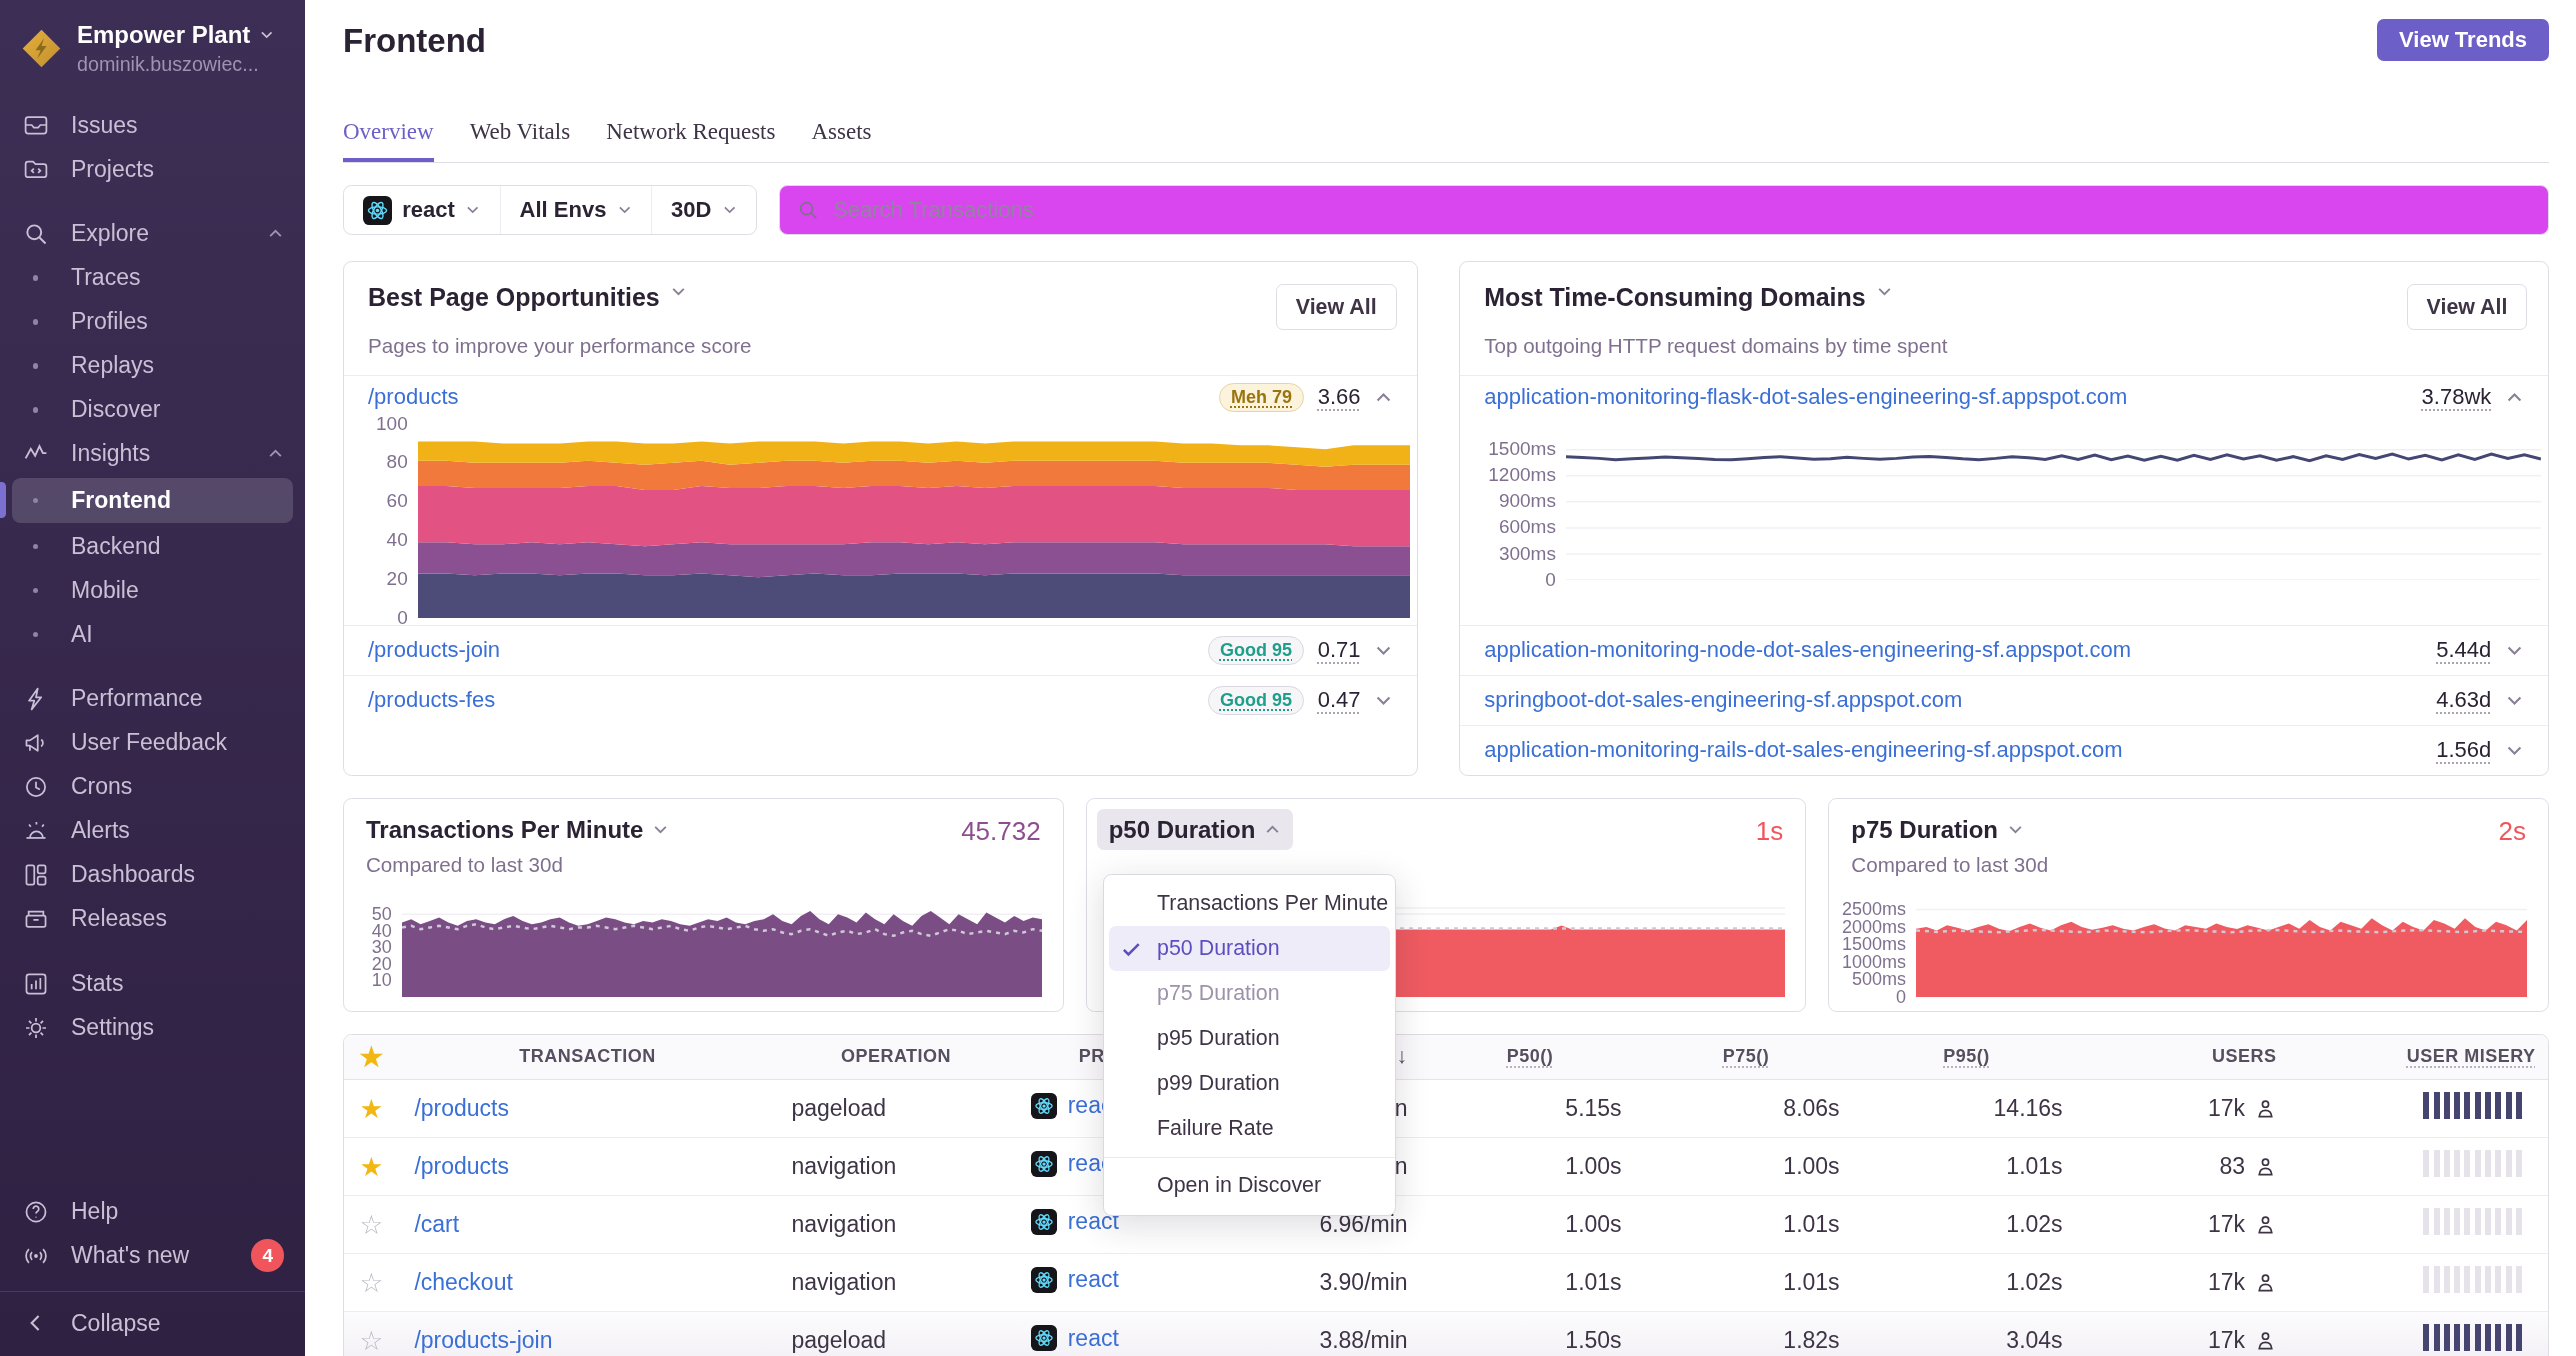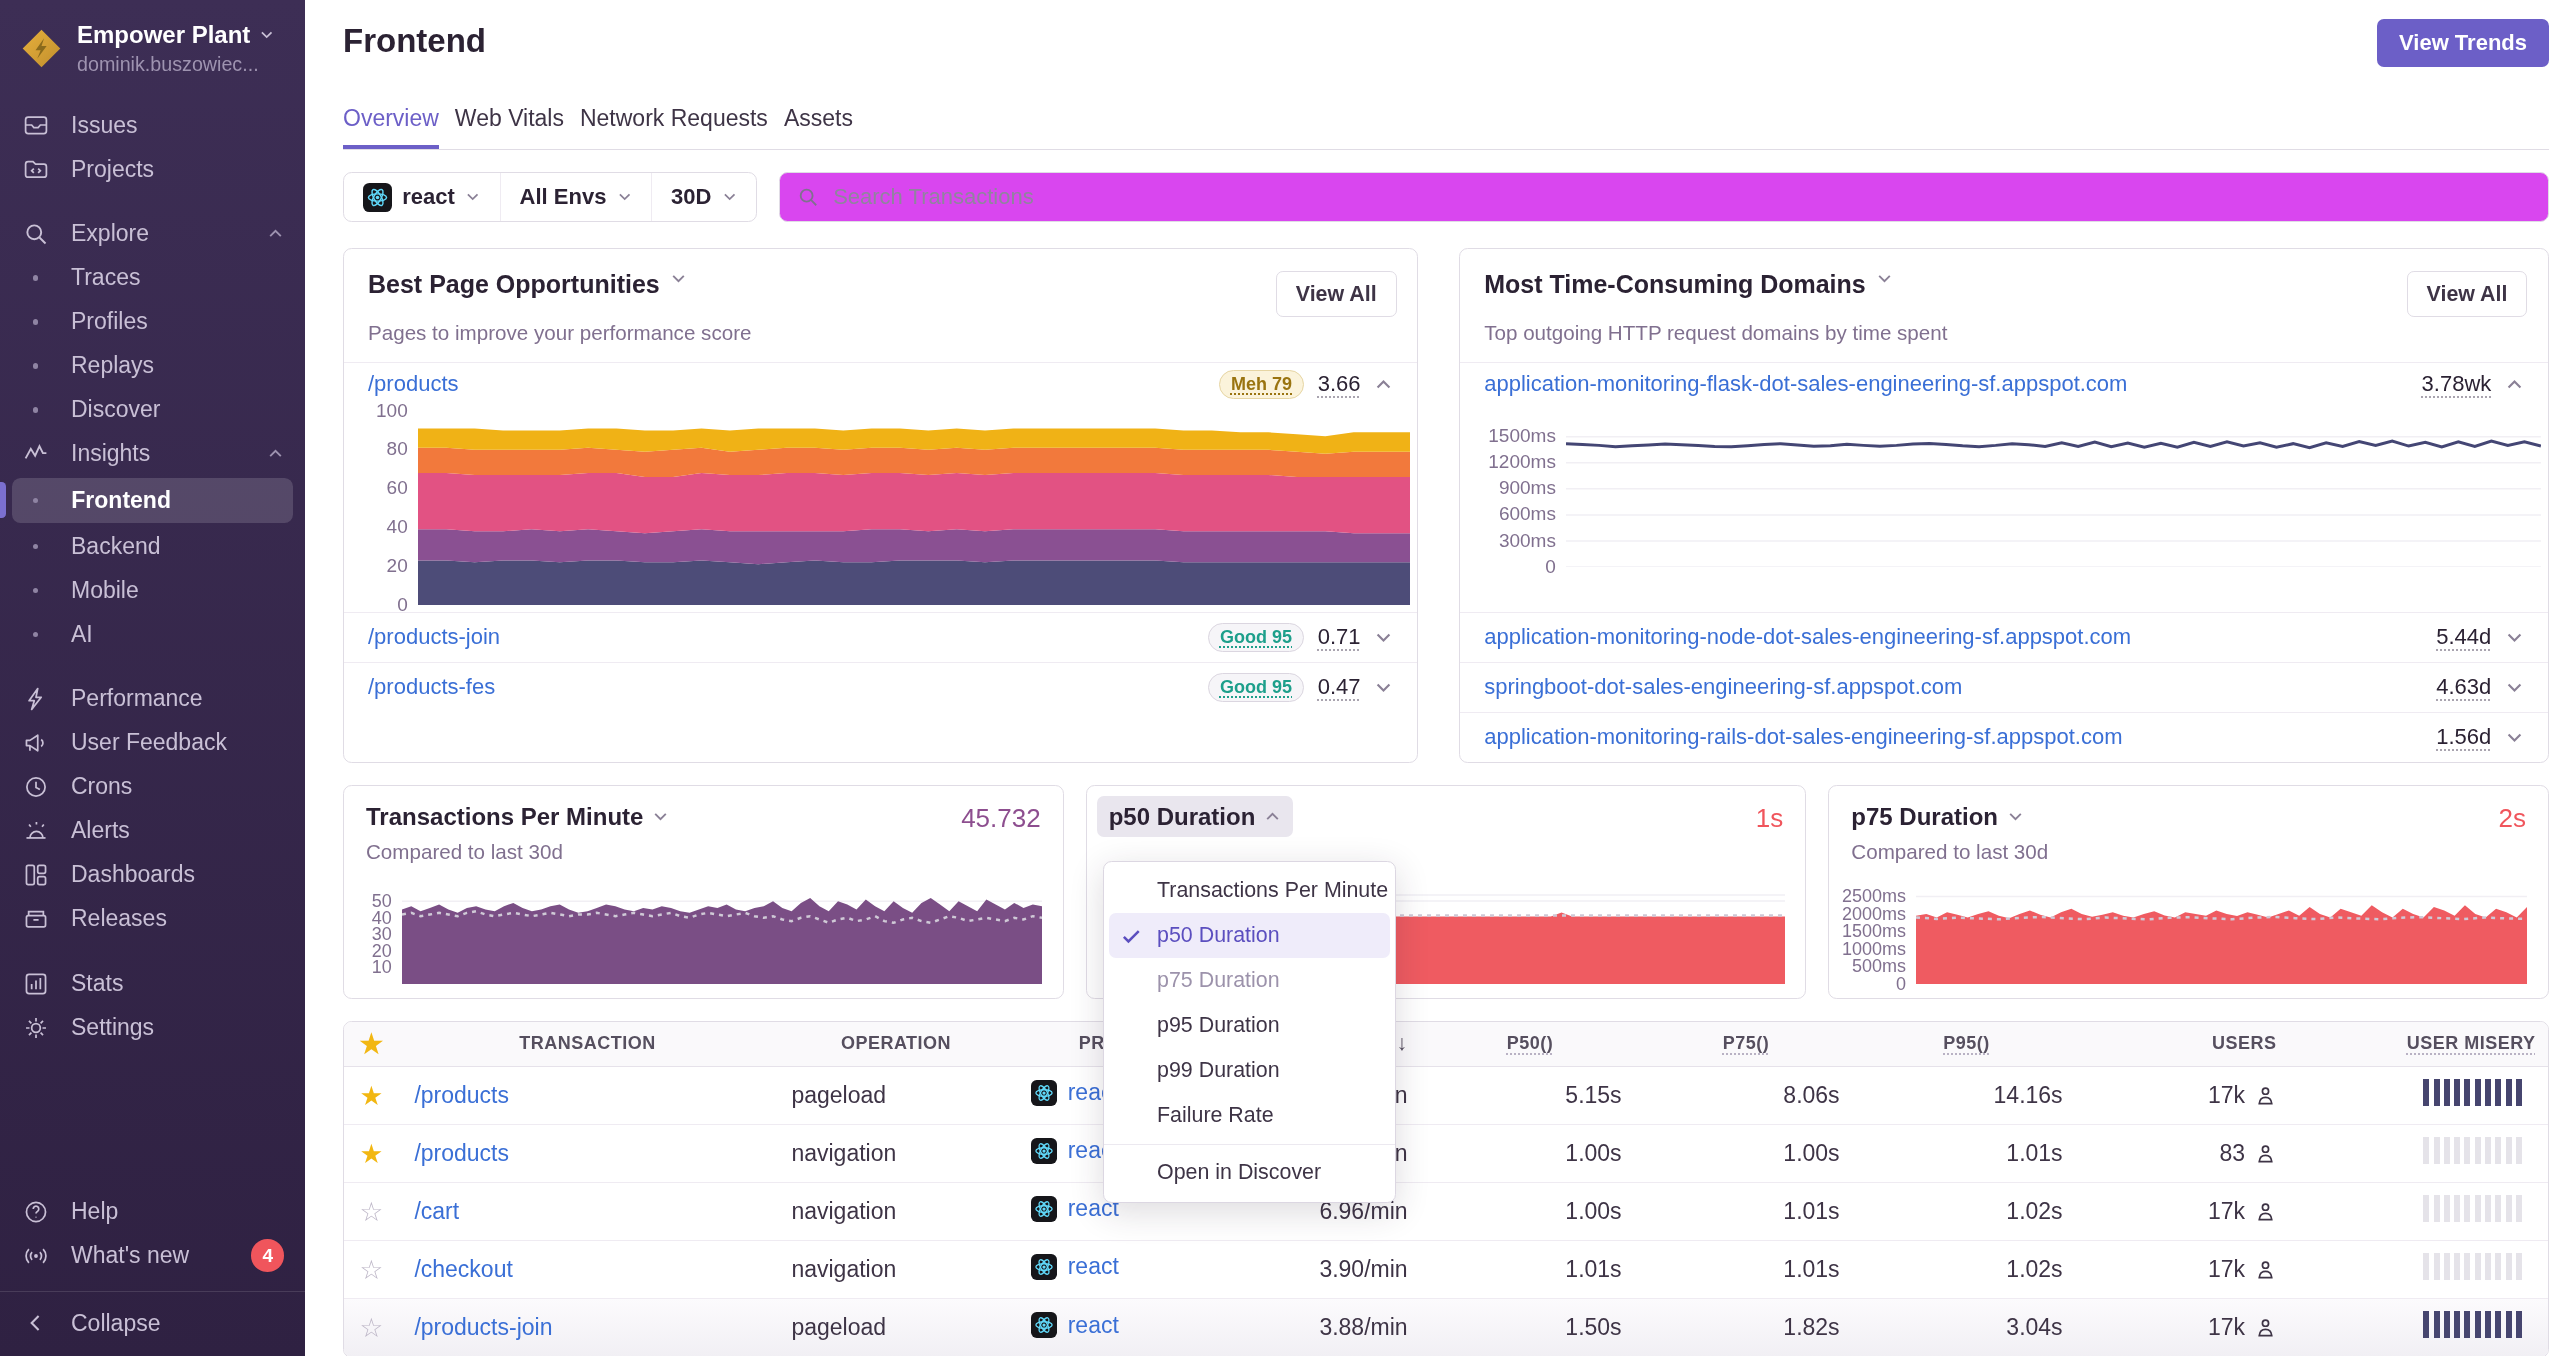--- a/index.html
+++ b/index.html
@@ -34,23 +34,23 @@
   background:#7B6FD0;border-radius:0 4.3px 4.3px 0;}
 .nav-footer{position:absolute;left:0;right:0;bottom:12px;}
 .badge-num{margin-left:auto;background:#F0555C;color:#fff;min-width:33px;height:33px;border-radius:16.3px;
   display:flex;align-items:center;justify-content:center;font-size:19px;font-weight:700;}
 .foot-divider{border-top:0.9px solid rgba(255,255,255,.12);margin:13.7px 0 8.6px;}
 
 
 .main{position:absolute;left:305px;right:0;top:0;bottom:0;padding:0 27px 0 38px;background:#fff;}
 .topbar{padding-top:22px;height:77px;position:relative;}
 .page-title{font-size:33px;font-weight:700;color:var(--ink);}
-.view-trends{position:absolute;right:0;top:19px;height:48px;padding:0 22px;background:var(--purple);
+.view-trends{position:absolute;right:0;top:19px;height:42px;padding:0 22px;background:var(--purple);
   color:#fff;font-size:22px;font-weight:700;border:none;border-radius:6.9px;cursor:pointer;}
-.tabs{margin-top:28px;display:flex;gap:16px;border-bottom:0.9px solid var(--border);}
+.tabs{margin-top:42px;display:flex;gap:36px;border-bottom:0.9px solid var(--border);font-family:Liberation Serif, serif;}
 .tab{font-size:23px;color:var(--body);padding-bottom:13px;border-bottom:4.3px solid transparent;cursor:pointer;}
 .tab.active{color:var(--purple);border-bottom-color:var(--purple);}
 
 .filters{margin-top:22px;display:flex;gap:22px;height:50px;}
 .seg{display:flex;align-items:center;background:#fff;border:0.9px solid var(--border);border-radius:8.6px;}
 .seg-item{display:flex;align-items:center;gap:10.3px;padding:0 19px;font-size:22px;font-weight:700;color:var(--ink);height:100%;cursor:pointer;}
 .seg-item + .seg-item{border-left:0.9px solid var(--rowline);}
 .seg-item .cdn{color:#8A8096;display:flex;}
 .react-ic{width:29px;height:29px;display:block;}
 .search{flex:1;display:flex;align-items:center;gap:12px;border:0.9px solid var(--border);border-radius:8.6px;padding:0 17px;background:#d946ef;}

